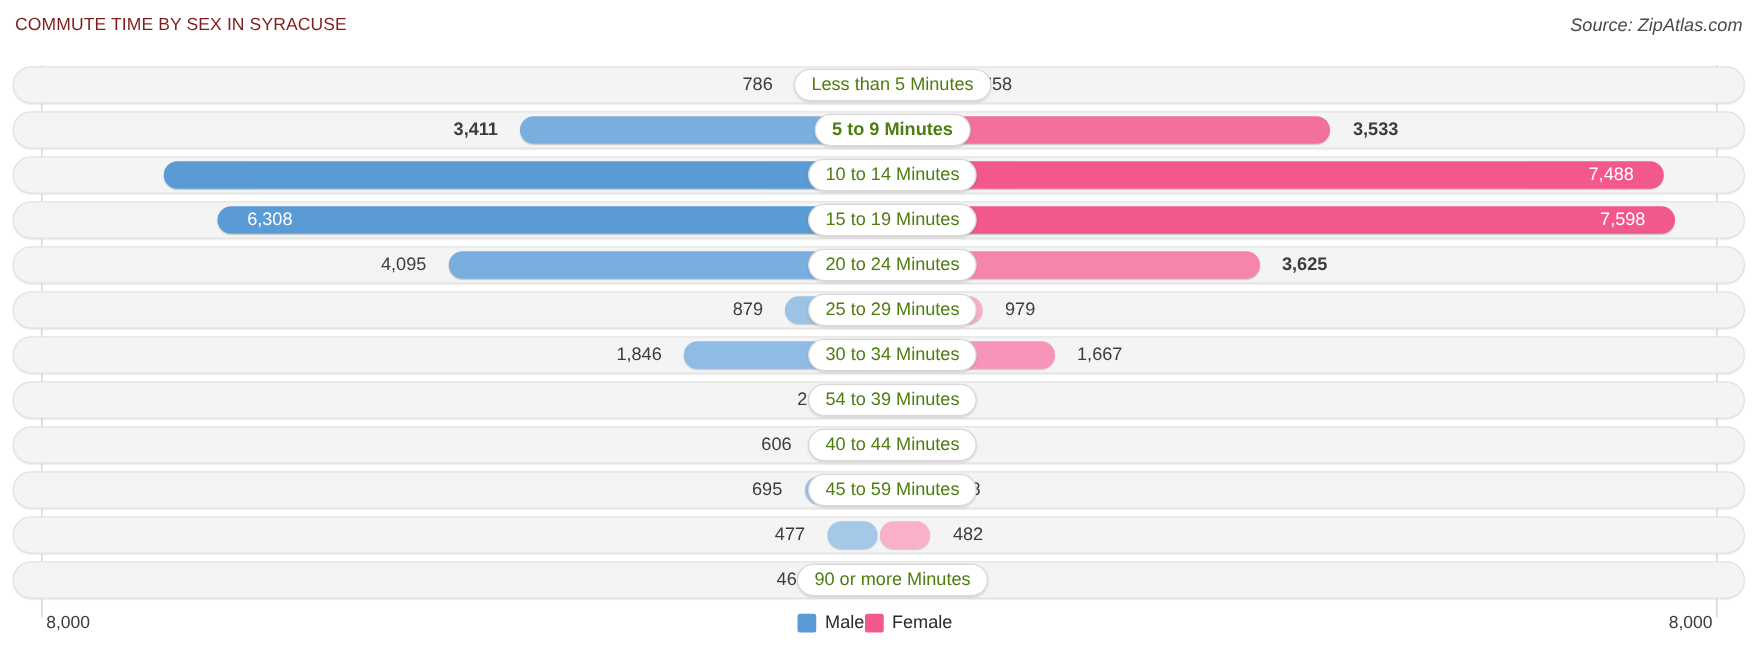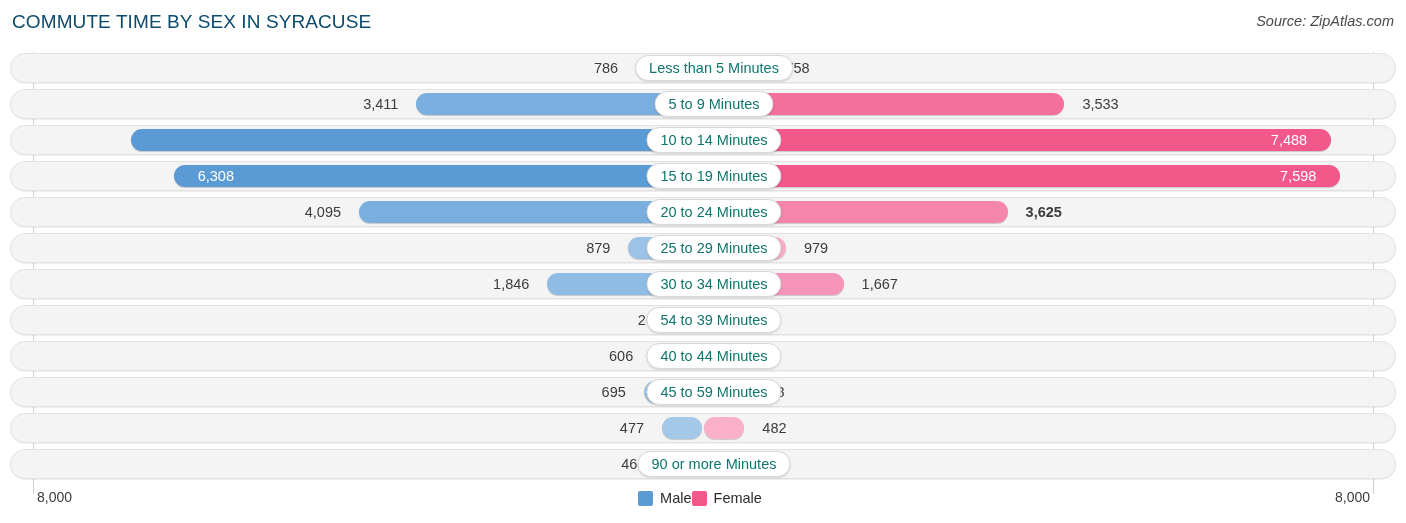--- a/index.html
+++ b/index.html
@@ -7,21 +7,21 @@
     width: 1406px; height: 523px;
     background: #ffffff;
     font-family: "Liberation Sans", sans-serif;
     overflow: hidden;
   }
   .chart-root { position: relative; width: 1406px; height: 523px; }
 
   
   .hdr-title {
     position: absolute; left: 12px; top: 11px;
-    font-size: 19px; color: #0c4a6e; letter-spacing: .1px;
+    font-size: 14px; color: #7f1d1d; letter-spacing: .1px;
     white-space: nowrap;
   }
   .hdr-source {
     position: absolute; right: 12px; top: 13px;
     font-size: 14.5px; font-style: italic; color: #4a4a4a;
     white-space: nowrap;
   }
 
   
   .plot {
@@ -68,21 +68,21 @@
     position: absolute; top: 3px; height: 22px; line-height: 22px;
     font-size: 14.5px; color: #ffffff; white-space: nowrap;
   }
 
   
   .pill {
     position: absolute; top: 1px; height: 26px; line-height: 25px;
     background: #ffffff;
     border: 1px solid #d8d8d8;
     border-radius: 13px;
-    font-size: 14.5px; color: #0f766e;
+    font-size: 14.5px; color: #4d7c0f;
     text-align: left; white-space: nowrap;
     padding: 0 13px;
     transform: translateX(-50%);
     left: 703px;
     box-shadow: 0 1px 2px rgba(0,0,0,.13);
   }
 
   
   .footer { position: absolute; left: 0; top: 486px; width: 1406px; height: 37px; }
   .tick {
@@ -113,21 +113,21 @@
     <div id="rows-host">
         <div class="row" style="top: 1px;">
           <div class="row-inner">
             <div class="bar bar-male" style="width: 65.8275px; background: rgb(164, 200, 232);"></div>
             <div class="bar bar-female" style="width: 63.4825px; background: rgb(247, 168, 196);"></div>
             <div class="val val-left" style="right: 776.827px;">786</div>
             <div class="val val-right" style="left: 774.482px;">758</div>
             <div class="pill">Less than 5 Minutes</div>
           </div>
         </div>
-        <div class="row" style="top: 37px;">
+        <div class="row" style="top: 37px; font-weight: bold;">
           <div class="row-inner">
             <div class="bar bar-male" style="width: 285.671px; background: rgb(121, 174, 222);"></div>
             <div class="bar bar-female" style="width: 360.376px; background: rgb(244, 112, 156);"></div>
             <div class="val val-left" style="right: 996.671px;">3,411</div>
             <div class="val val-right" style="left: 1071.38px;">3,533</div>
             <div class="pill">5 to 9 Minutes</div>
           </div>
         </div>
         <div class="row" style="top: 73px;">
           <div class="row-inner">

